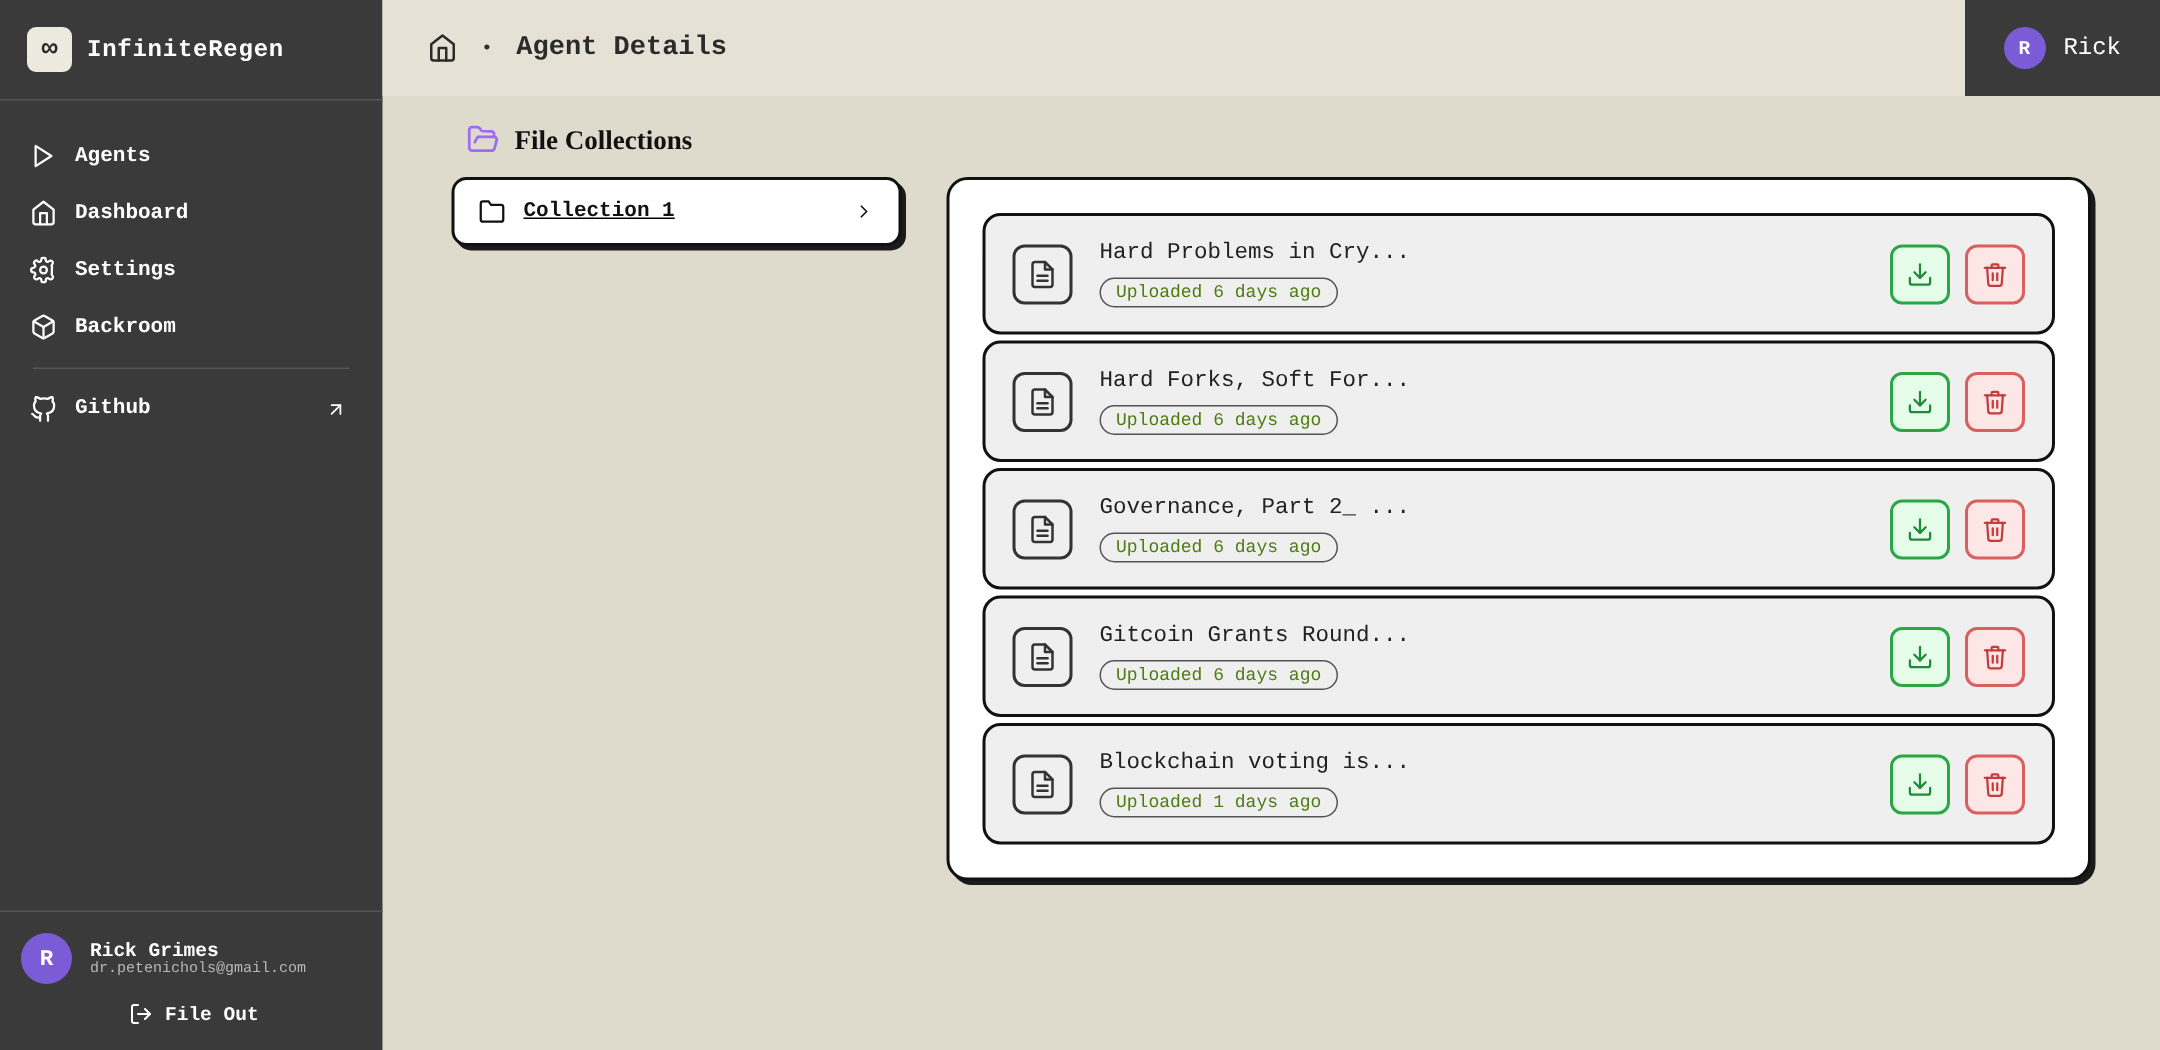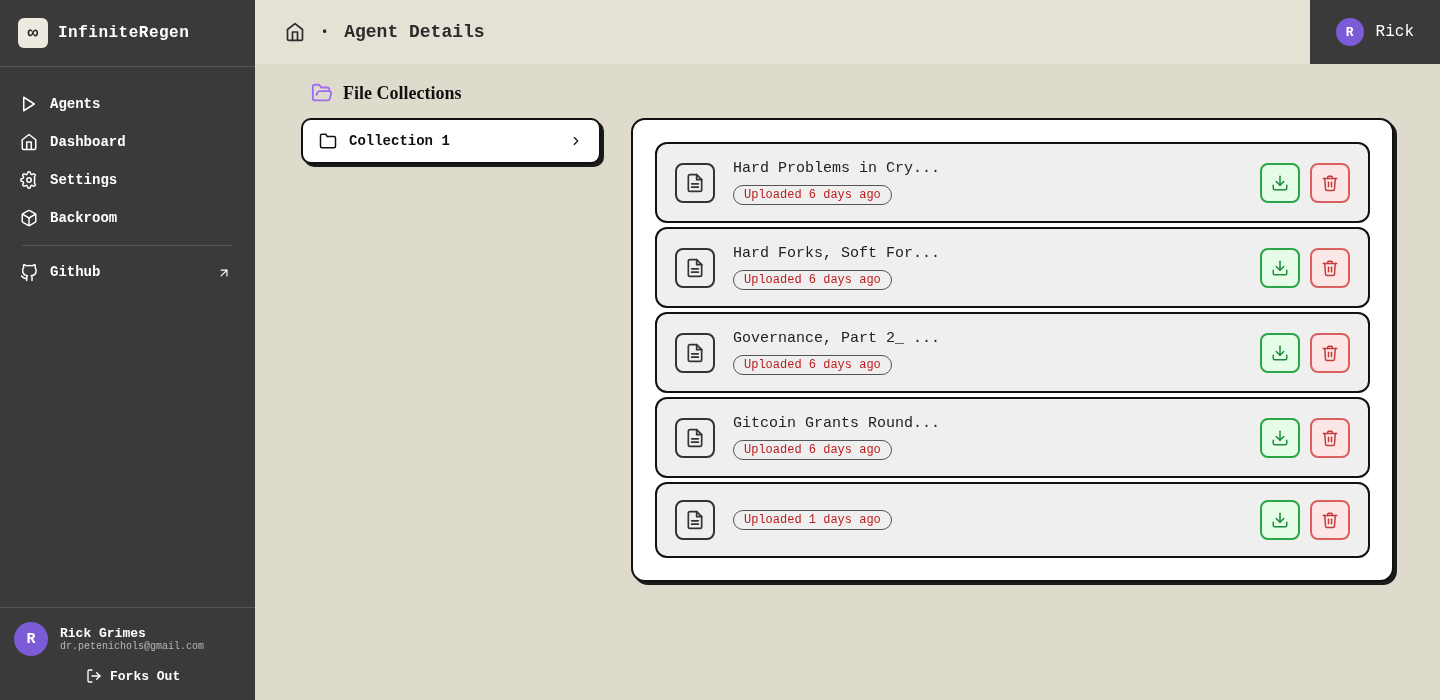--- a/index.html
+++ b/index.html
@@ -204,20 +204,21 @@
 .collection-card {
   background: #fff;
   border: 2px solid #111;
   border-radius: 10px;
   box-shadow: 3px 3px 0 #1b1b1b;
   padding: 12px 16px;
   display: flex;
   align-items: center;
   justify-content: space-between;
   cursor: pointer;
+  text-decoration: underline;
 }
 .collection-card .left {
   display: flex;
   align-items: center;
   gap: 12px;
 }
 .collection-card .name {
   font-size: 14px;
   font-weight: bold;
   color: #111;
@@ -261,21 +262,21 @@
   color: #222;
   font-family: 'Courier New', monospace;
 }
 .uploaded-pill {
   display: inline-block;
   width: fit-content;
   border: 1.5px solid #555;
   border-radius: 12px;
   padding: 2px 10px;
   font-size: 12px;
-  color: #b91c1c;
+  color: #4d7c0f;
 }
 .file-actions {
   display: flex;
   gap: 10px;
 }
 .action-btn {
   width: 40px; height: 40px;
   border-radius: 8px;
   display: flex;
   align-items: center;
@@ -375,21 +376,21 @@
       </div>
     </div>
     <div class="signout">
       <span>
         <svg width="16" height="16" viewBox="0 0 24 24" fill="none" stroke="currentColor" stroke-width="2" stroke-linecap="round" stroke-linejoin="round">
             <path d="M9 21H5a2 2 0 0 1-2-2V5a2 2 0 0 1 2-2h4"></path>
             <polyline points="16 17 21 12 16 7"></polyline>
             <line x1="21" y1="12" x2="9" y2="12"></line>
           </svg>
       </span>
-      <span>Forks Out</span>
+      <span>File Out</span>
     </div>
   </div>
 </aside>
 
 <header class="header">
   <div class="breadcrumb">
     <span>
       <svg width="20" height="20" viewBox="0 0 24 24" fill="none" stroke="#2b2b2b" stroke-width="2" stroke-linecap="round" stroke-linejoin="round">
           <path d="M3 9l9-7 9 7v11a2 2 0 0 1-2 2H5a2 2 0 0 1-2-2z"></path>
           <polyline points="9 22 9 12 15 12 15 22"></polyline>
@@ -589,20 +590,21 @@
   <div class="file-card">
     <div class="file-icon-box">
       <svg width="20" height="20" viewBox="0 0 24 24" fill="none" stroke="#333" stroke-width="2" stroke-linecap="round" stroke-linejoin="round">
                 <path d="M14 2H6a2 2 0 0 0-2 2v16a2 2 0 0 0 2 2h12a2 2 0 0 0 2-2V8z"></path>
                 <polyline points="14 2 14 8 20 8"></polyline>
                 <line x1="8" y1="13" x2="16" y2="13"></line>
                 <line x1="8" y1="17" x2="16" y2="17"></line>
               </svg>
     </div>
     <div class="file-meta">
+      <div class="file-name">Blockchain voting is...</div>
       <div class="uploaded-pill">Uploaded 1 days ago</div>
     </div>
     <div class="file-actions">
       <div class="action-btn action-download">
         <span>
           <svg width="18" height="18" viewBox="0 0 24 24" fill="none" stroke="currentColor" stroke-width="2" stroke-linecap="round" stroke-linejoin="round">
                     <path d="M21 15v4a2 2 0 0 1-2 2H5a2 2 0 0 1-2-2v-4"></path>
                     <polyline points="7 10 12 15 17 10"></polyline>
                     <line x1="12" y1="15" x2="12" y2="3"></line>
                   </svg>

